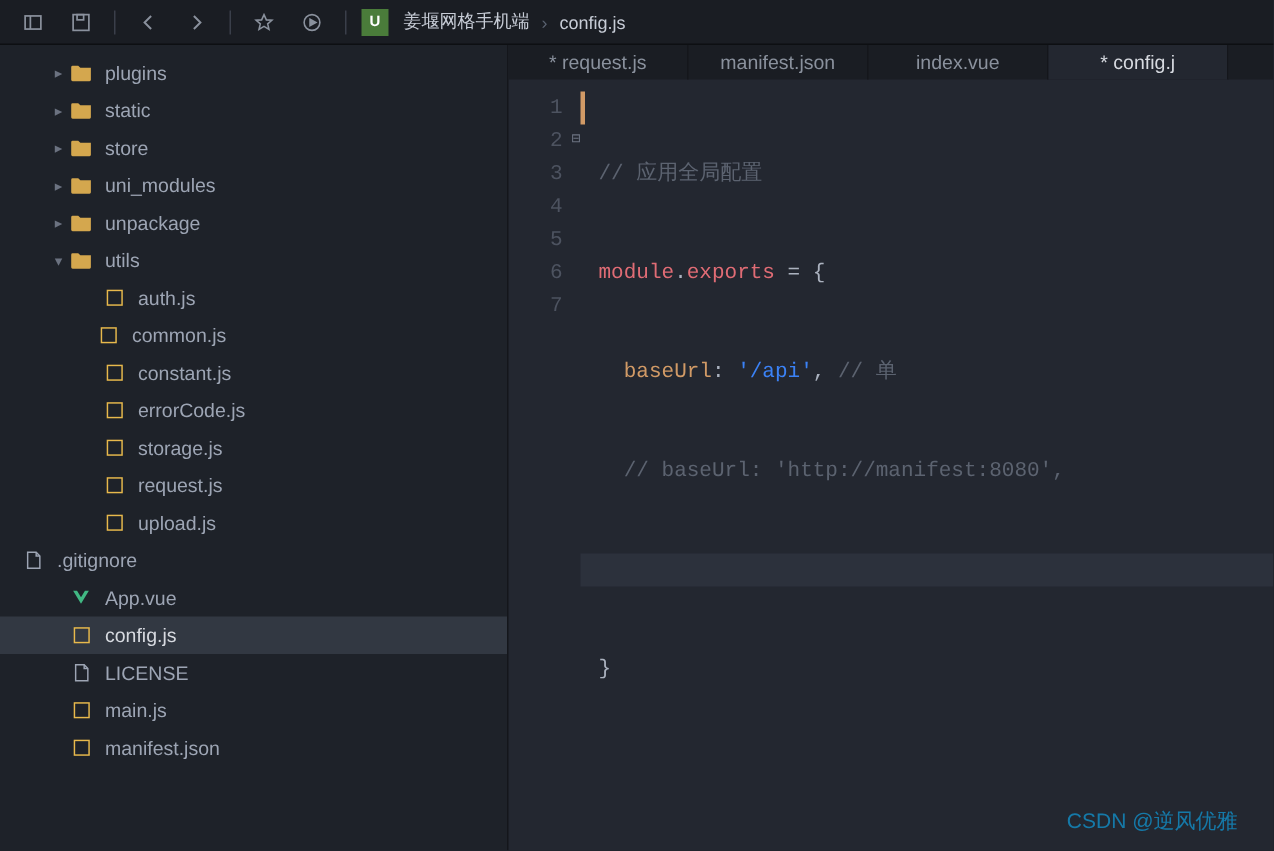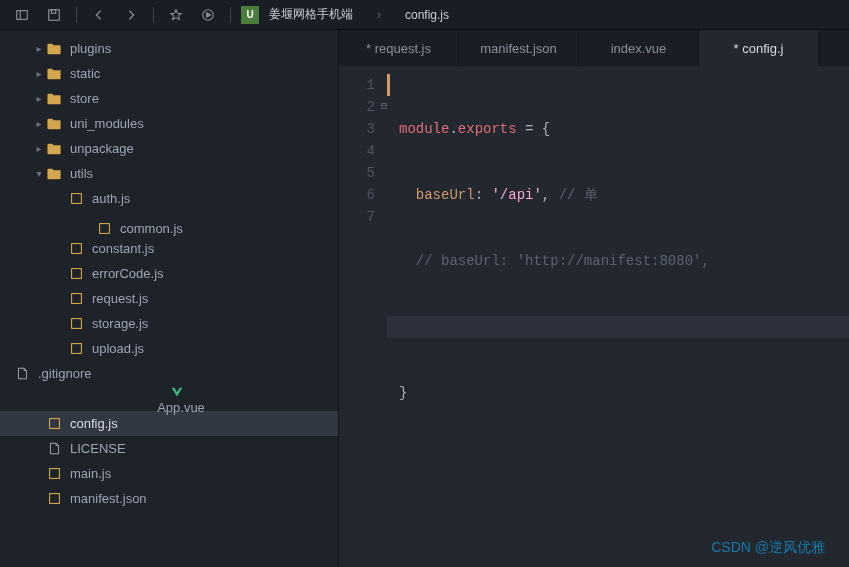--- a/index.html
+++ b/index.html
@@ -32,21 +32,21 @@
       color: #8a919d;
       cursor: pointer;
     }
     .titlebar .icon-btn svg { width: 14px; height: 14px; }
     .titlebar .divider { width: 1px; height: 16px; background: #3a3f4a; margin: 0 4px; }
     .app-icon {
       width: 18px; height: 18px; background: #4a7c3a;
       display: flex; align-items: center; justify-content: center;
       color: #fff; font-size: 10px; font-weight: bold; margin: 0 6px 0 2px;
     }
-    .breadcrumb { display: flex; align-items: center; gap: 24px; color: #c7ccd6; font-size: 12px; }
+    .breadcrumb { display: flex; align-items: center; gap: 8px; color: #c7ccd6; font-size: 12px; }
     .breadcrumb .sep { color: #5a6270; }
     .main { flex: 1; display: flex; overflow: hidden; }
     .sidebar {
       width: 338px;
       background: #1e2229;
       overflow-y: auto;
       padding-top: 6px;
     }
     .tree-item {
       display: flex;
@@ -119,21 +119,21 @@
     }
     .code { flex: 1; white-space: pre; color: #abb2bf; position: relative; }
     .code-line { height: 22px; padding-left: 12px; }
     .code-line.hl { background: #2c313c; }
     .highlight-bar {
       position: absolute; left: 0; top: 0; width: 3px; height: 22px;
       background: #d19a66;
     }
     .tk-comment { color: #5c6370; font-style: normal; }
     .tk-prop { color: #d19a66; }
-    .tk-string { color: #f9a8d4; }
+    .tk-string { color: #3b82f6; }
     .tk-punct { color: #abb2bf; }
     .tk-module { color: #e06c75; }
     .watermark {
       position: absolute;
       bottom: 10px;
       right: 24px;
       color: #0ea5e9;
       font-size: 14px;
       opacity: 0.65;
       pointer-events: none;
@@ -245,21 +245,21 @@
       </div>
       <div class="tree-item" style="padding-left: 54px;">
         <span class="chevron"></span>
         <span class="file-icon js-icon">
           <svg viewBox="0 0 16 16" width="13" height="13" fill="none" stroke="currentColor" stroke-width="1.2">
             <rect x="2" y="2" width="12" height="12"></rect>
           </svg>
         </span>
         <span>auth.js</span>
       </div>
-      <div class="tree-item" style="padding-left: 82px; align-items: flex-end;">
+      <div class="tree-item" style="padding-left: 50px;">
         <span class="chevron"></span>
         <span class="file-icon js-icon">
           <svg viewBox="0 0 16 16" width="13" height="13" fill="none" stroke="currentColor" stroke-width="1.2">
             <rect x="2" y="2" width="12" height="12"></rect>
           </svg>
         </span>
         <span>common.js</span>
       </div>
       <div class="tree-item" style="padding-left: 54px;">
         <span class="chevron"></span>
@@ -279,51 +279,51 @@
         </span>
         <span>errorCode.js</span>
       </div>
       <div class="tree-item" style="padding-left: 54px;">
         <span class="chevron"></span>
         <span class="file-icon js-icon">
           <svg viewBox="0 0 16 16" width="13" height="13" fill="none" stroke="currentColor" stroke-width="1.2">
             <rect x="2" y="2" width="12" height="12"></rect>
           </svg>
         </span>
+        <span>storage.js</span>
+      </div>
+      <div class="tree-item" style="padding-left: 54px;">
+        <span class="chevron"></span>
+        <span class="file-icon js-icon">
+          <svg viewBox="0 0 16 16" width="13" height="13" fill="none" stroke="currentColor" stroke-width="1.2">
+            <rect x="2" y="2" width="12" height="12"></rect>
+          </svg>
+        </span>
         <span>request.js</span>
-      </div>
-      <div class="tree-item" style="padding-left: 54px;">
-        <span class="chevron"></span>
-        <span class="file-icon js-icon">
-          <svg viewBox="0 0 16 16" width="13" height="13" fill="none" stroke="currentColor" stroke-width="1.2">
-            <rect x="2" y="2" width="12" height="12"></rect>
-          </svg>
-        </span>
-        <span>storage.js</span>
       </div>
       <div class="tree-item" style="padding-left: 54px;">
         <span class="chevron"></span>
         <span class="file-icon js-icon">
           <svg viewBox="0 0 16 16" width="13" height="13" fill="none" stroke="currentColor" stroke-width="1.2">
             <rect x="2" y="2" width="12" height="12"></rect>
           </svg>
         </span>
         <span>upload.js</span>
       </div>
       <div class="tree-item" style="">
         <span class="chevron"></span>
         <span class="file-icon file-generic">
           <svg viewBox="0 0 16 16" width="13" height="13" fill="none" stroke="currentColor" stroke-width="1.2">
             <path d="M3 1.5h7l3 3v10H3z"></path>
             <path d="M10 1.5v3h3"></path>
           </svg>
         </span>
         <span>.gitignore</span>
       </div>
-      <div class="tree-item" style="padding-left: 32px; flex-direction: column;">
+      <div class="tree-item" style="padding-left: 32px;">
         <span class="chevron"></span>
         <span class="file-icon vue-icon">
           <svg viewBox="0 0 16 16" width="14" height="14" fill="currentColor">
             <path d="M2 2l6 10 6-10h-3l-3 5-3-5z"></path>
           </svg>
         </span>
         <span>App.vue</span>
       </div>
       <div class="tree-item selected" style="padding-left: 32px;">
         <span class="chevron"></span>
@@ -385,20 +385,21 @@
           <div class="lno">1</div>
           <span class="fold-marker" style="top: 22px;">⊟</span>
           <div class="lno">2</div>
           <div class="lno">3</div>
           <div class="lno">4</div>
           <div class="lno">5</div>
           <div class="lno">6</div>
           <div class="lno">7</div>
         </div>
       <div class="code">
+        <div class="code-line"><span class="tk-comment">// 应用全局配置</span></div>
         <div class="code-line"><span class="tk-module">module</span><span class="tk-punct">.</span><span class="tk-module">exports</span><span class="tk-punct"> = {</span></div>
         <div class="code-line">  <span class="tk-prop">baseUrl</span><span class="tk-punct">: </span><span class="tk-string">'/api'</span><span class="tk-punct">, </span><span class="tk-comment">// 单</span></div>
         <div class="code-line">  <span class="tk-comment">// baseUrl: 'http://manifest:8080',</span></div>
         <div class="code-line hl"><div class="highlight-bar"></div></div>
         <div class="code-line"><span class="tk-punct">}</span></div>
         <div class="code-line"></div>
       </div>
     </div>
   </div>
 </div>

